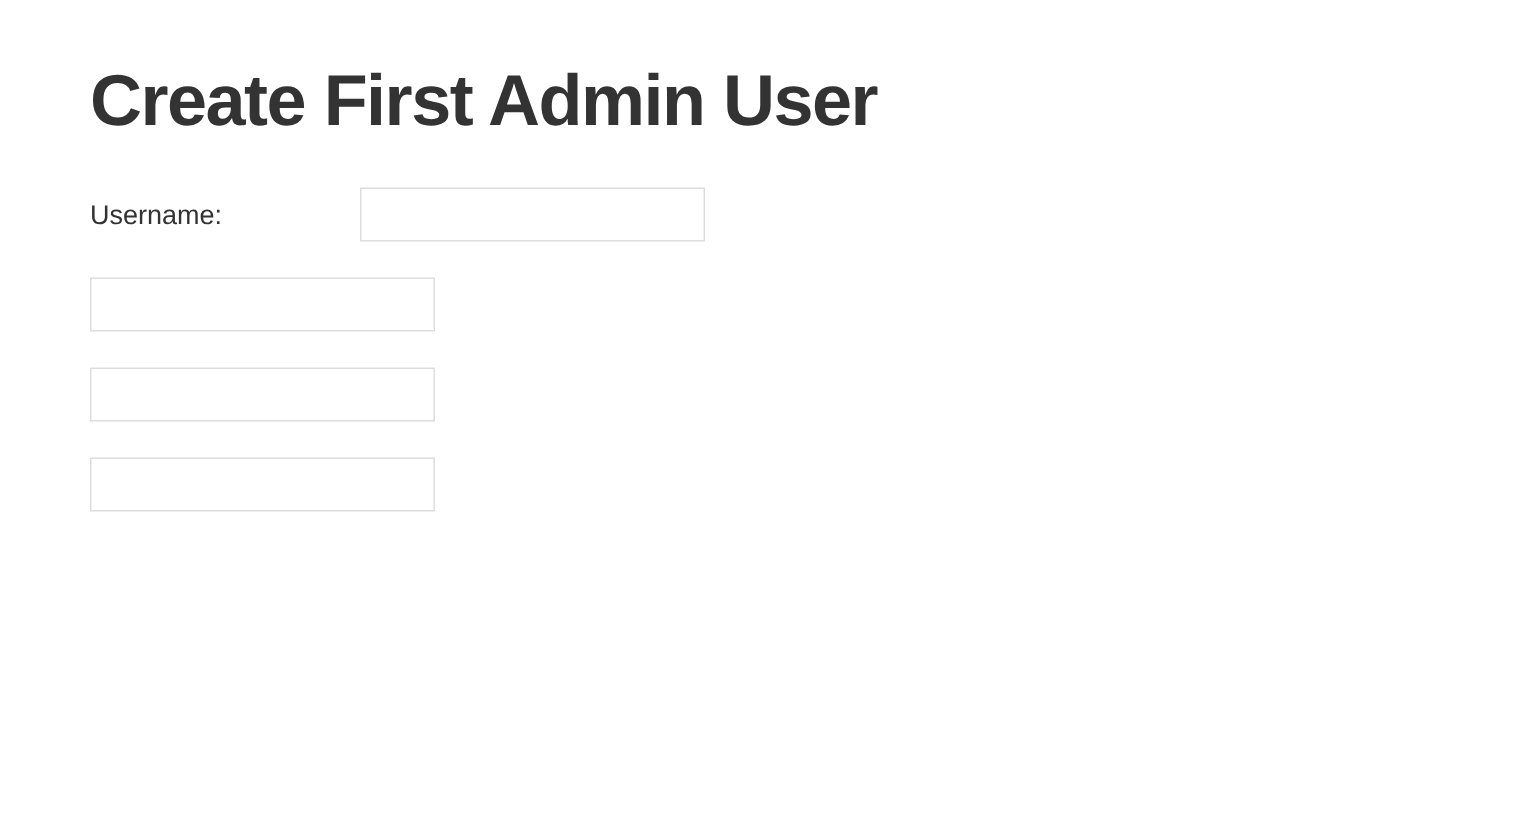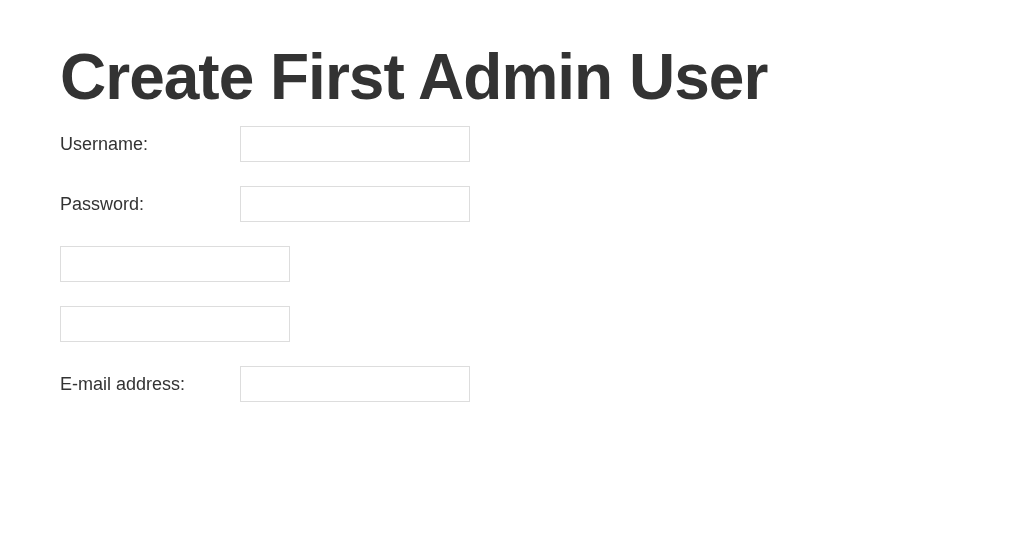--- a/index.html
+++ b/index.html
@@ -7,24 +7,24 @@
       margin: 0;
       padding: 0;
     }
     body {
       font-family: -apple-system, BlinkMacSystemFont, "Segoe UI", Helvetica, Arial, sans-serif;
       background: #ffffff;
       padding: 40px 60px;
       color: #333333;
     }
     h1 {
-      font-size: 64px;
+      font-size: 48px;
       font-weight: 600;
       color: #333333;
-      margin-bottom: 12px;
+      margin-bottom: 30px;
       letter-spacing: -1px;
     }
     .form-row {
       display: flex;
       align-items: center;
       margin-bottom: 24px;
     }
     .form-label {
       width: 180px;
       font-size: 18px;
@@ -44,26 +44,21 @@
 <body>
 
 <h1>Create First Admin User</h1>
 
 <div>
   <div class="form-row">
     <label class="form-label">Username:</label>
     <input class="form-input" type="text" style="">
   </div>
   <div class="form-row">
-    <label class="form-label">Password:</label>
-    <input class="form-input" type="password" style="">
-  </div>
-  <div class="form-row">
     <input class="form-input" type="password" style="">
   </div>
   <div class="form-row">
     <input class="form-input" type="text" style="">
   </div>
   <div class="form-row">
-    <label class="form-label">E-mail address:</label>
     <input class="form-input" type="text" style="">
   </div>
 </div>
 
 </body></html>

